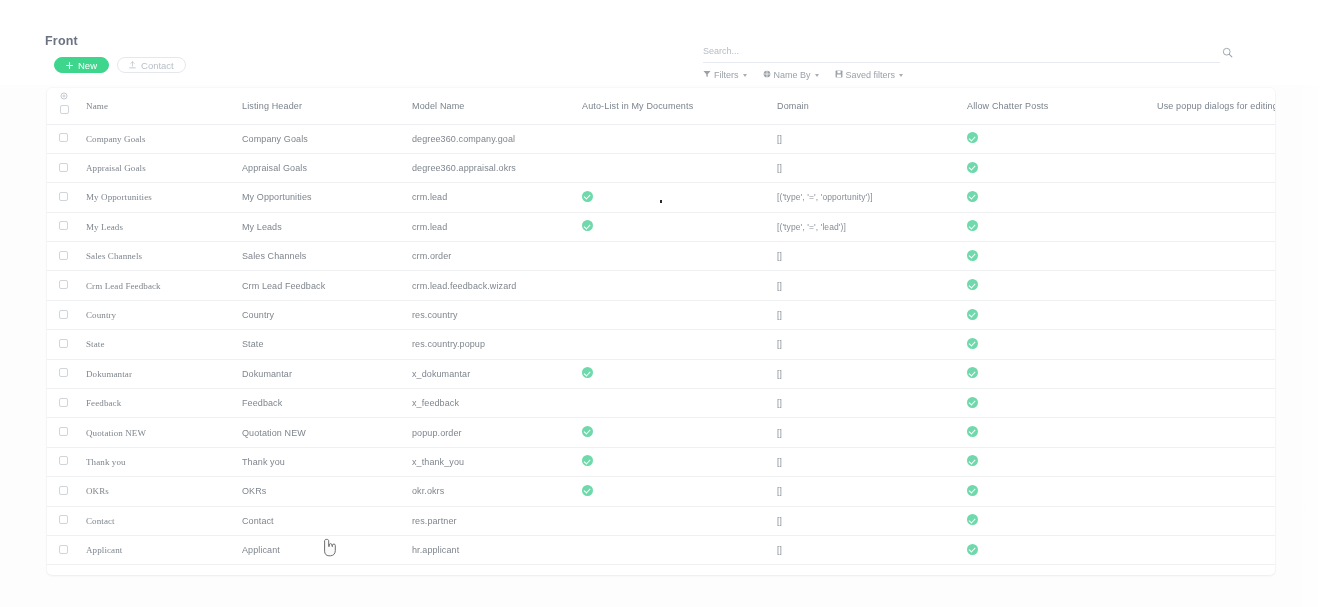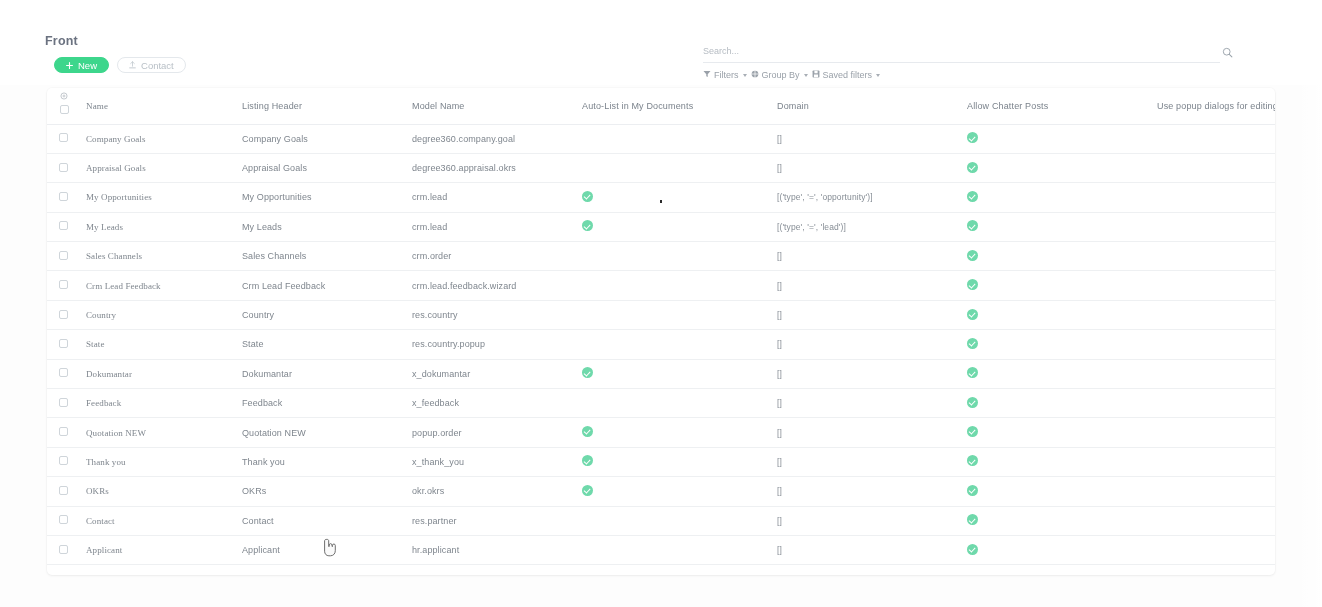--- a/index.html
+++ b/index.html
@@ -95,21 +95,21 @@
   .search-magnifier {
     position: absolute;
     right: -13px; top: 0px;
     color: #9aa3ab;
     cursor: pointer;
   }
   .search-toolbar {
     position: absolute;
     left: 0; top: 26px;
     display: flex;
-    gap: 4px;
+    gap: 16px;
     align-items: flex-start;
   }
   .sv-item {
     display: inline-flex;
     align-items: center;
     gap: 3px;
     font-size: 9px;
     color: #9aa1a9;
     cursor: pointer;
     white-space: nowrap;
@@ -311,21 +311,21 @@
           <span class="caret"></span>
         </div>
 
         <div class="sv-item">
           <span>
             <svg width="8" height="8" viewBox="0 0 10 10" aria-hidden="true">
               <circle cx="5" cy="5" r="4.2" fill="#9aa1a9"></circle>
               <path d="M5 0.9 L5 9.1 M0.9 5 L9.1 5" stroke="#ffffff" stroke-width="0.9"></path>
             </svg>
           </span>
-          <span>Group By</span>
+          <span>Name By</span>
           <span class="caret"></span>
         </div>
 
         <div class="sv-item">
           <span>
             <svg width="8" height="8" viewBox="0 0 10 10" aria-hidden="true">
               <rect x="0.7" y="0.7" width="8.6" height="8.6" rx="1" fill="#9aa1a9"></rect>
               <rect x="3" y="0.9" width="4" height="3.2" fill="#ffffff"></rect>
               <rect x="2.4" y="5.6" width="5.2" height="3.5" fill="#ffffff"></rect>
             </svg>

